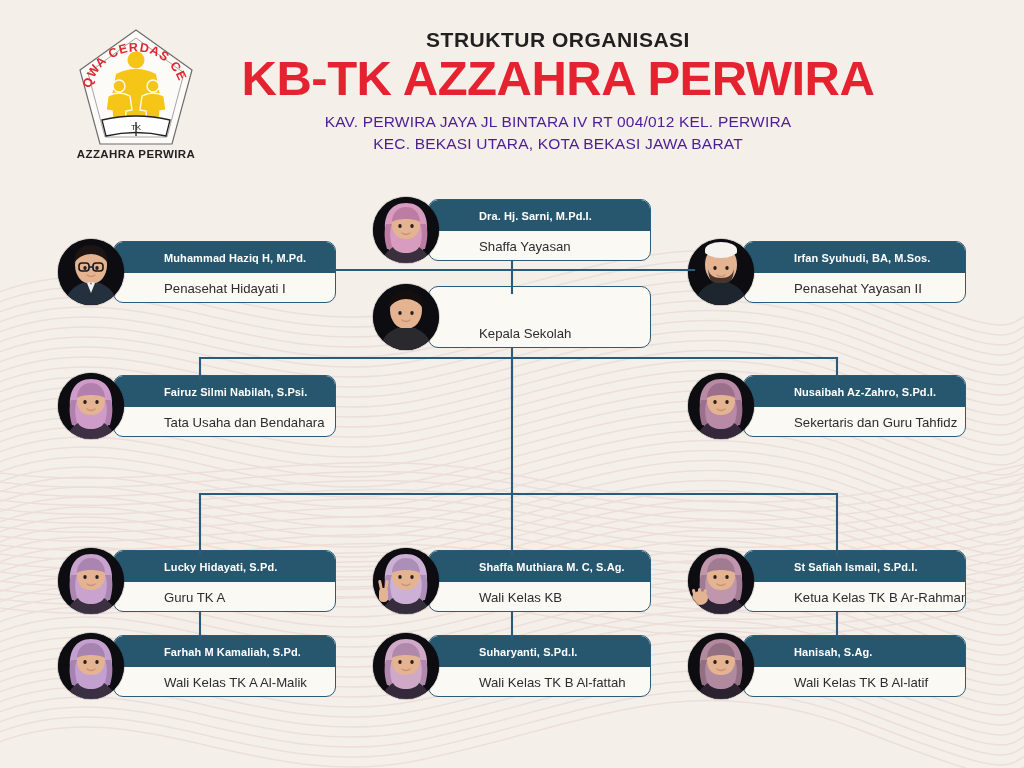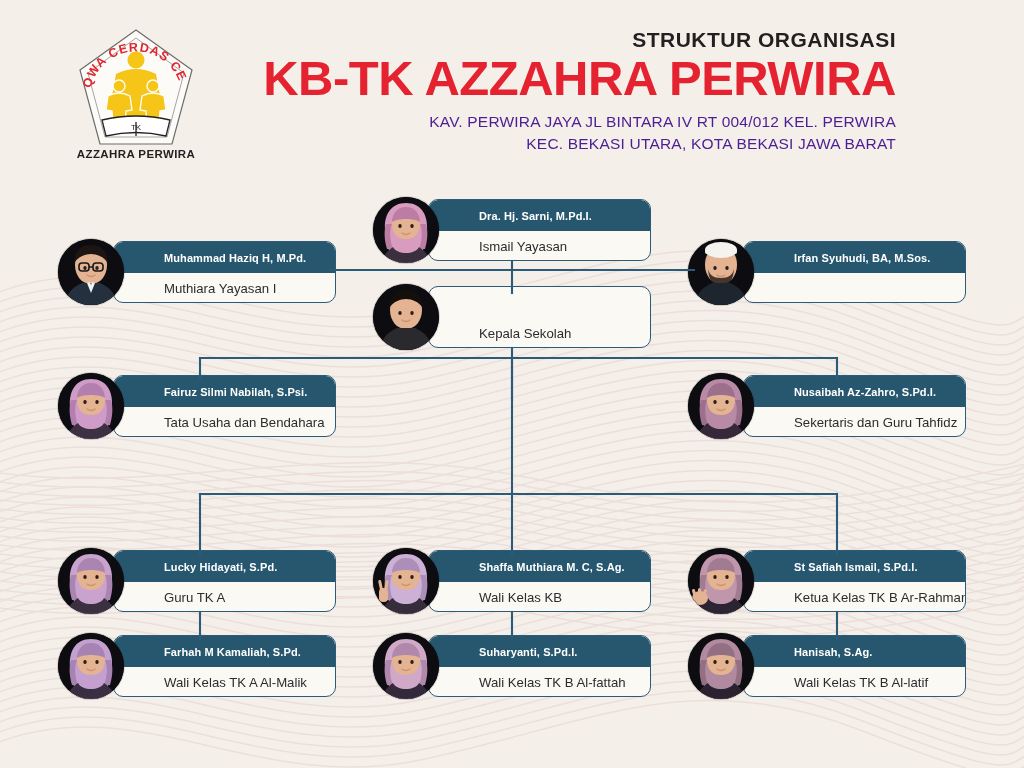--- a/index.html
+++ b/index.html
@@ -44,24 +44,24 @@
   }
   .logo {
     position: absolute;
     left: 72px;
     top: 24px;
     width: 128px;
     height: 140px;
   }
   .head-text {
     position: absolute;
-    left: 196px;
+    left: 208px;
     top: 28px;
     width: 700px;
-    text-align: right;
+    text-align: center;
   }
   .org-kicker {
     font-size: 21px;
     font-weight: bold;
     letter-spacing: 0.5px;
     color: #231f20;
     margin: 0 0 2px 0;
     line-height: 1.1;
   }
   .org-title {
@@ -337,42 +337,42 @@
     <div class="org-title">KB-TK AZZAHRA PERWIRA</div>
     <div class="org-addr">KAV. PERWIRA JAYA JL BINTARA IV RT 004/012 KEL. PERWIRA</div>
     <div class="org-addr">KEC. BEKASI UTARA, KOTA BEKASI JAWA BARAT</div>
   </div>
 </div>
 
 <div id="stage">
     <div class="node" style="left: 373px; top: 199px;">
       <div class="card">
         <div class="card-name">Dra. Hj. Sarni, M.Pd.I.</div>
-        <div class="card-role">Ismail Yayasan</div>
+        <div class="card-role">Shaffa Yayasan</div>
       </div>
       <div class="avatar">
         <svg viewBox="0 0 66 66" xmlns="http://www.w3.org/2000/svg">
           <rect width="66" height="66" fill="#0d0c10"></rect>
           <ellipse cx="33" cy="22" rx="17" ry="15" fill="#151318"></ellipse>
           <path d="M33 6 C 17 6, 11 19, 12 33 C 13 46, 17 56, 20 66 L46 66 C 49 56, 53 46, 54 33 C 55 19, 49 6, 33 6 Z" fill="#d89cc0"></path>
           <path d="M33 10 C 23 10, 19 19, 19 27 C 19 36, 24 42, 33 42 C 42 42, 47 36, 47 27 C 47 19, 43 10, 33 10 Z" fill="#e3b392"></path>
           <path d="M33 10 C 23 10, 19 18, 19 25 C 24 21, 42 21, 47 25 C 47 18, 43 10, 33 10 Z" fill="#bd7ca4"></path>
           <path d="M19 27 C 16 34, 17 44, 20 52 L14 52 C 11 42, 11 33, 13 27 Z" fill="#bd7ca4"></path>
           <path d="M47 27 C 50 34, 49 44, 46 52 L52 52 C 55 42, 55 33, 53 27 Z" fill="#bd7ca4"></path>
           <path d="M20 50 C 24 58, 42 58, 46 50 C 52 54, 57 60, 58 66 L8 66 C 9 60, 14 54, 20 50 Z" fill="#3a2f3c"></path>
           <ellipse cx="27" cy="29" rx="1.7" ry="1.9" fill="#2a1c17"></ellipse>
           <ellipse cx="39" cy="29" rx="1.7" ry="1.9" fill="#2a1c17"></ellipse>
           <path d="M29 36 Q33 39 37 36" stroke="#c9936f" stroke-width="1.3" fill="none" stroke-linecap="round"></path>
         </svg>
       </div>
     </div>
     <div class="node" style="left: 58px; top: 241px;">
       <div class="card">
         <div class="card-name">Muhammad Haziq H, M.Pd.</div>
-        <div class="card-role">Muthiara Yayasan I</div>
+        <div class="card-role">Penasehat Hidayati I</div>
       </div>
       <div class="avatar">
         <svg viewBox="0 0 66 66" xmlns="http://www.w3.org/2000/svg">
           <rect width="66" height="66" fill="#0d0c10"></rect>
           <ellipse cx="33" cy="22" rx="17" ry="15" fill="#151318"></ellipse>
           <path d="M33 8 C 22 8, 17 16, 17 26 C 17 37, 24 45, 33 45 C 42 45, 49 37, 49 26 C 49 16, 44 8, 33 8 Z" fill="#e3b392"></path>
           <path d="M33 6 C 21 6, 16 14, 17 23 C 20 18, 27 15, 33 15 C 39 15, 46 18, 49 23 C 50 14, 45 6, 33 6 Z" fill="#1c1513"></path>
           <g fill="none" stroke="#15181c" stroke-width="1.6">
             <rect x="21" y="24" width="10" height="8" rx="3"></rect>
             <rect x="35" y="24" width="10" height="8" rx="3"></rect>
@@ -382,20 +382,21 @@
           <path d="M29 44 L33 54 L37 44 L34 43 L33 46 L32 43 Z" fill="#f2f2f2"></path>
           <ellipse cx="27" cy="29" rx="1.7" ry="1.9" fill="#2a1c17"></ellipse>
           <ellipse cx="39" cy="29" rx="1.7" ry="1.9" fill="#2a1c17"></ellipse>
           <path d="M29 36 Q33 39 37 36" stroke="#c9936f" stroke-width="1.3" fill="none" stroke-linecap="round"></path>
         </svg>
       </div>
     </div>
     <div class="node" style="left: 688px; top: 241px;">
       <div class="card">
         <div class="card-name">Irfan Syuhudi, BA, M.Sos.</div>
+        <div class="card-role">Penasehat Yayasan II</div>
       </div>
       <div class="avatar">
         <svg viewBox="0 0 66 66" xmlns="http://www.w3.org/2000/svg">
           <rect width="66" height="66" fill="#0d0c10"></rect>
           <ellipse cx="33" cy="22" rx="17" ry="15" fill="#151318"></ellipse>
           <path d="M33 8 C 22 8, 17 16, 17 26 C 17 37, 24 45, 33 45 C 42 45, 49 37, 49 26 C 49 16, 44 8, 33 8 Z" fill="#e3b392"></path>
           <ellipse cx="33" cy="11" rx="16" ry="8" fill="#f4f3ef"></ellipse>
           <rect x="17" y="10" width="32" height="5" rx="2" fill="#f4f3ef"></rect>
           <path d="M20 28 C 20 42, 26 47, 33 47 C 40 47, 46 42, 46 28 C 46 36, 40 39, 33 39 C 26 39, 20 36, 20 28 Z" fill="#2a1f1a" opacity="0.85"></path>
           <path d="M24 44 L42 44 C 52 48, 58 56, 60 66 L6 66 C 8 56, 14 48, 24 44 Z" fill="#1d252f"></path>

